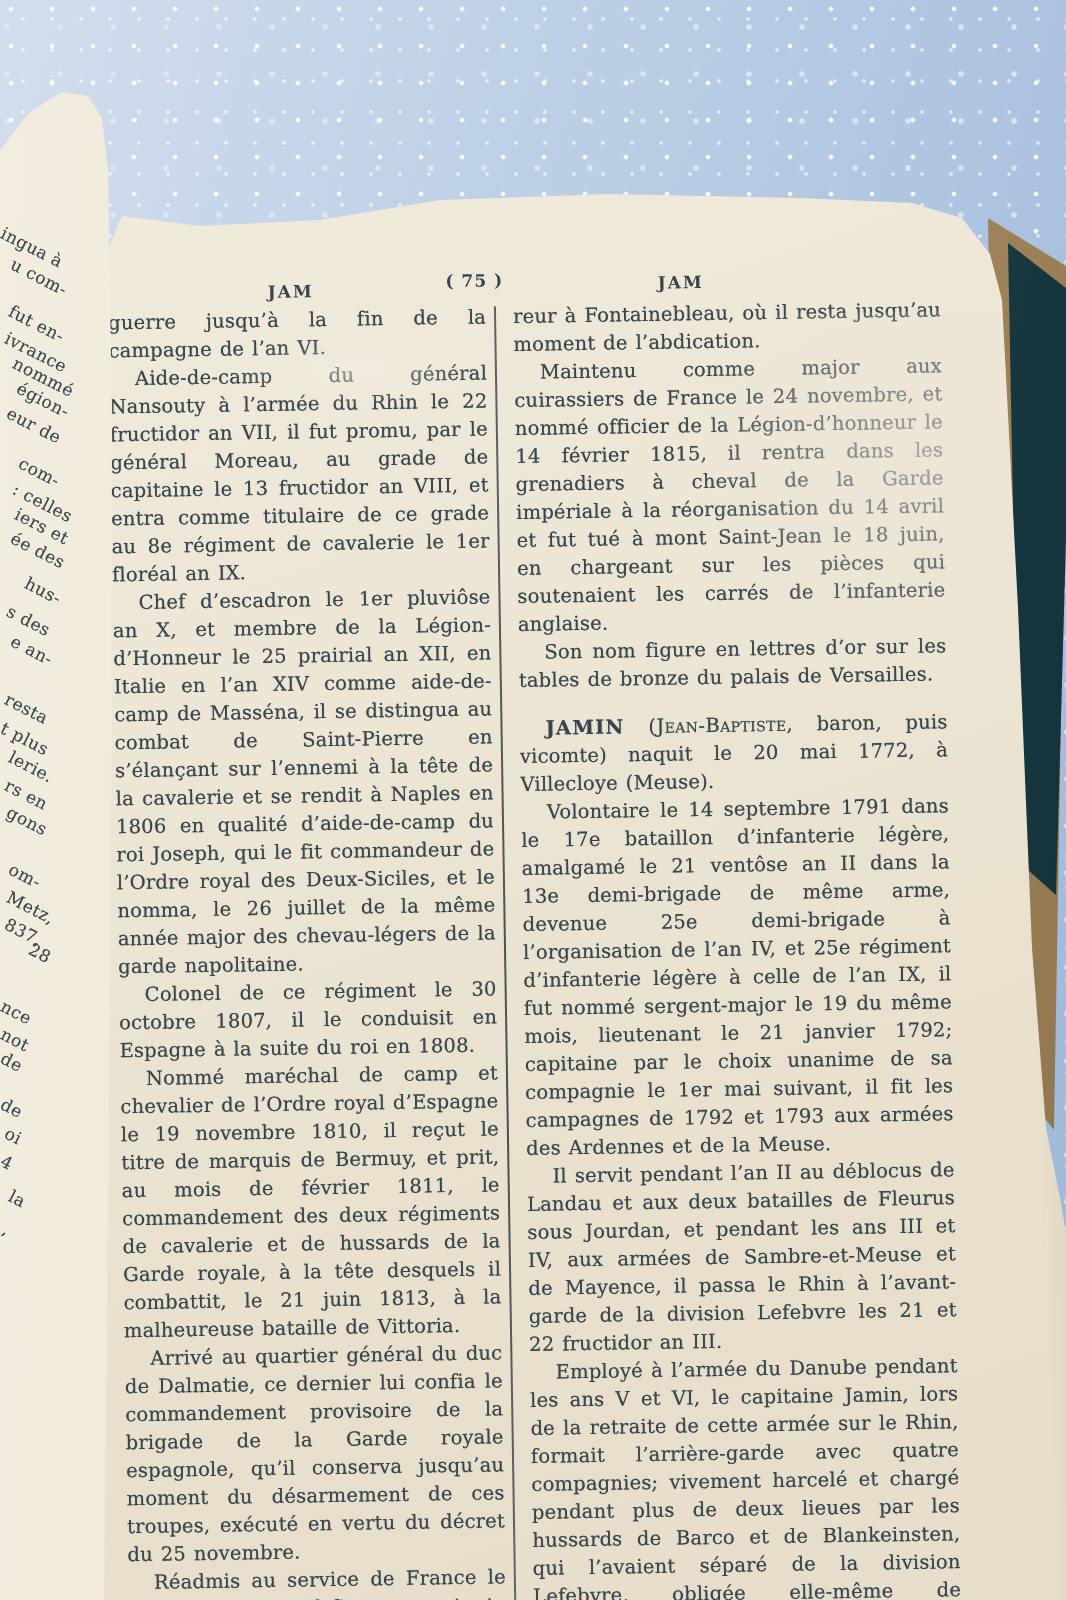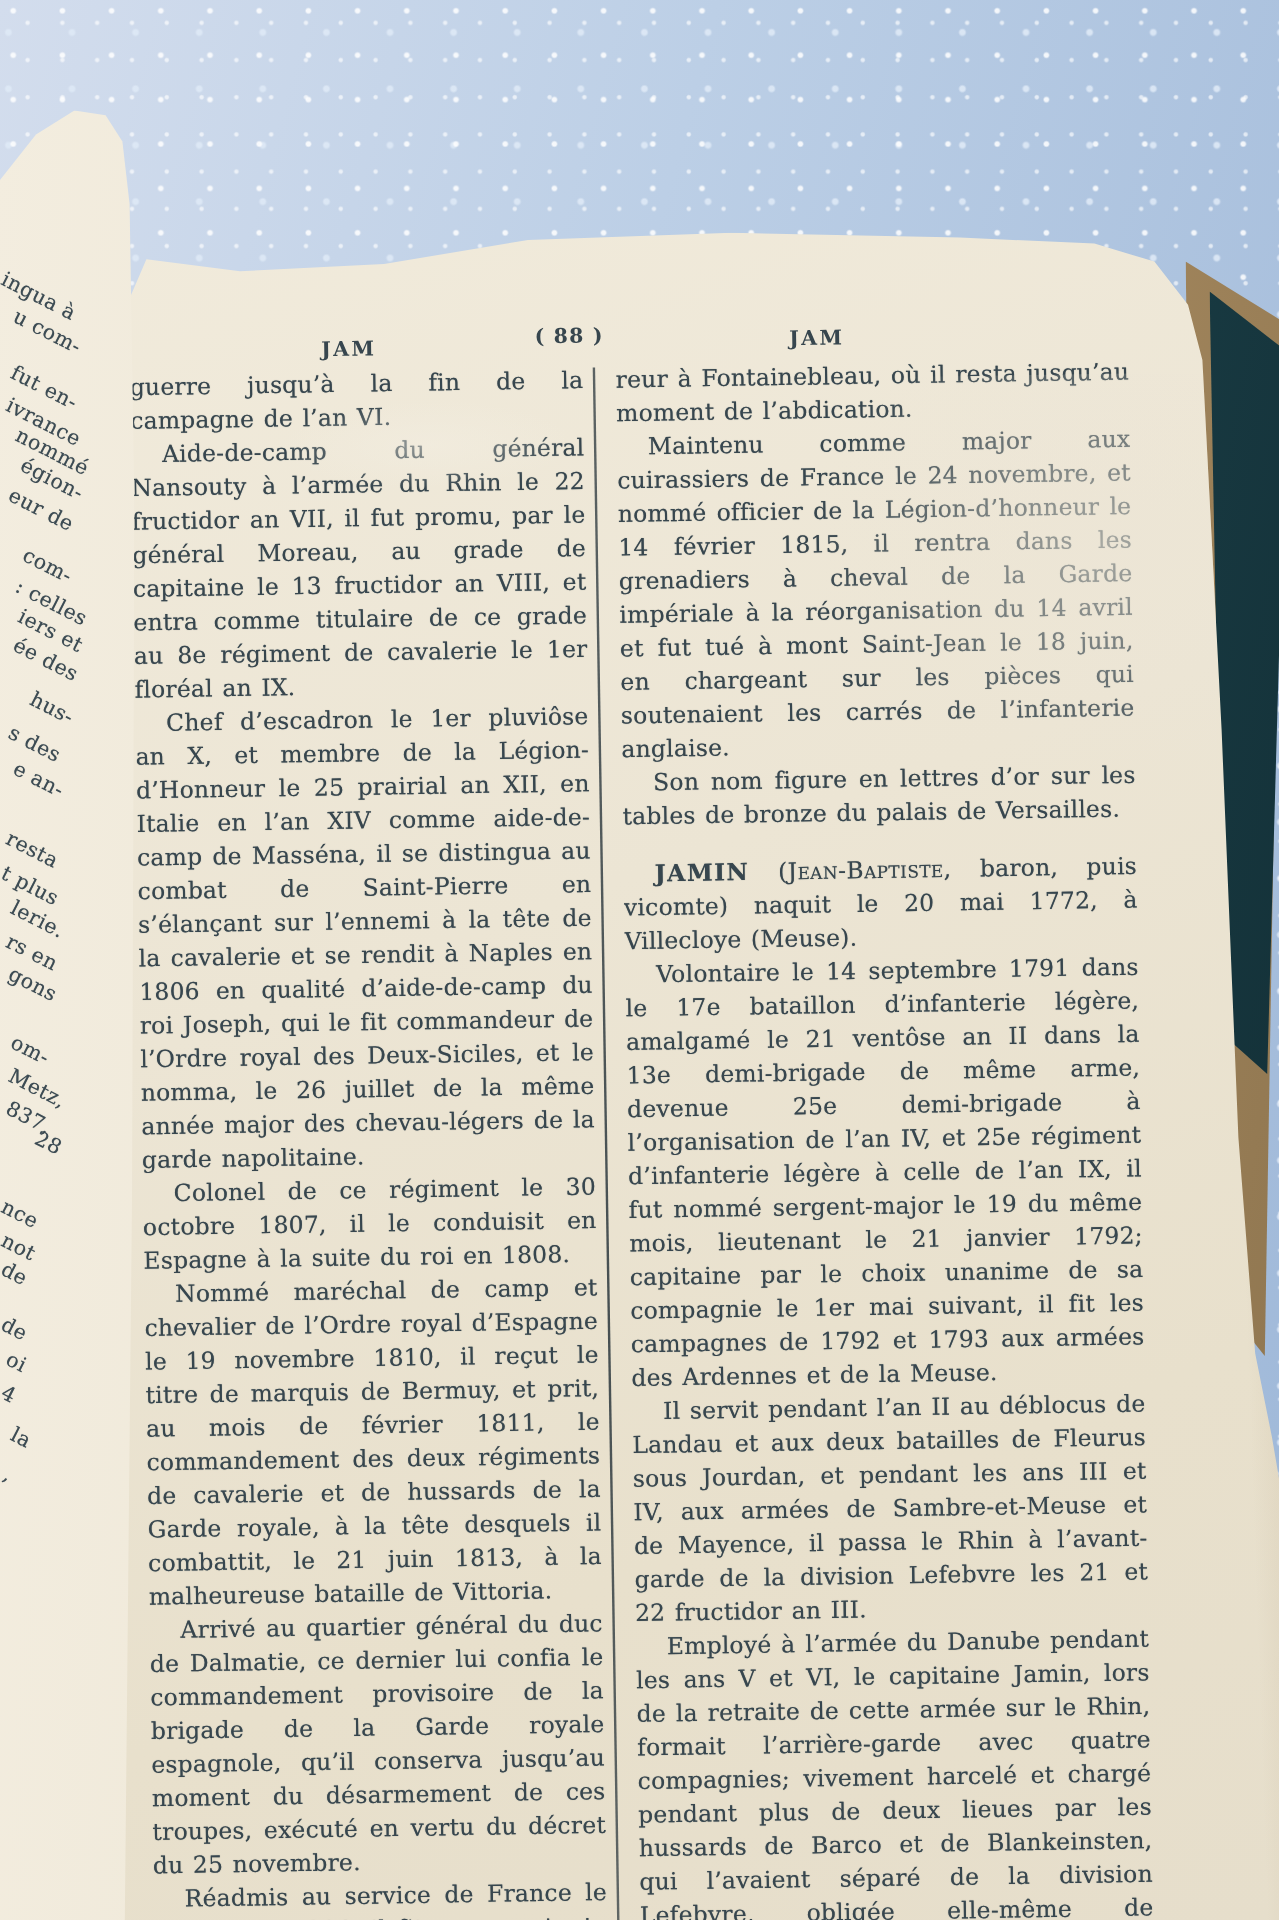--- a/index.html
+++ b/index.html
@@ -104,21 +104,21 @@
 <div class="scene">
   <div class="table-surface"></div>
   <div class="cover-tan"></div>
   <div class="cover-teal"></div>
 
   <div class="main-page">
     <div class="page-inner">
 
       <div class="page-header">
         <span class="rt-left">JAM</span>
-        <span class="page-number">( 88 )</span>
+        <span class="page-number">( 75 )</span>
         <span class="rt-right">JAM</span>
       </div>
 
       <div class="column-divider"></div>
 
       <div class="col col-left">
         <p class="cont">guerre jusqu’à la fin de la campagne de l’an VI.</p>
         <p>Aide-de-camp du général Nansouty à l’armée du Rhin le 22 fructidor an VII, il fut promu, par le général Moreau, au grade de capitaine le 13 fructidor an VIII, et entra comme titulaire de ce grade au 8e régiment de cavalerie le 1er floréal an IX.</p>
         <p>Chef d’escadron le 1er pluviôse an X, et membre de la Légion-d’Honneur le 25 prairial an XII, en Italie en l’an XIV comme aide-de-camp de Masséna, il se distingua au combat de Saint-Pierre en s’élançant sur l’ennemi à la tête de la cavalerie et se rendit à Naples en 1806 en qualité d’aide-de-camp du roi Joseph, qui le fit commandeur de l’Ordre royal des Deux-Siciles, et le nomma, le 26 juillet de la même année major des chevau-légers de la garde napolitaine.</p>
         <p>Colonel de ce régiment le 30 octobre 1807, il le conduisit en Espagne à la suite du roi en 1808.</p>

